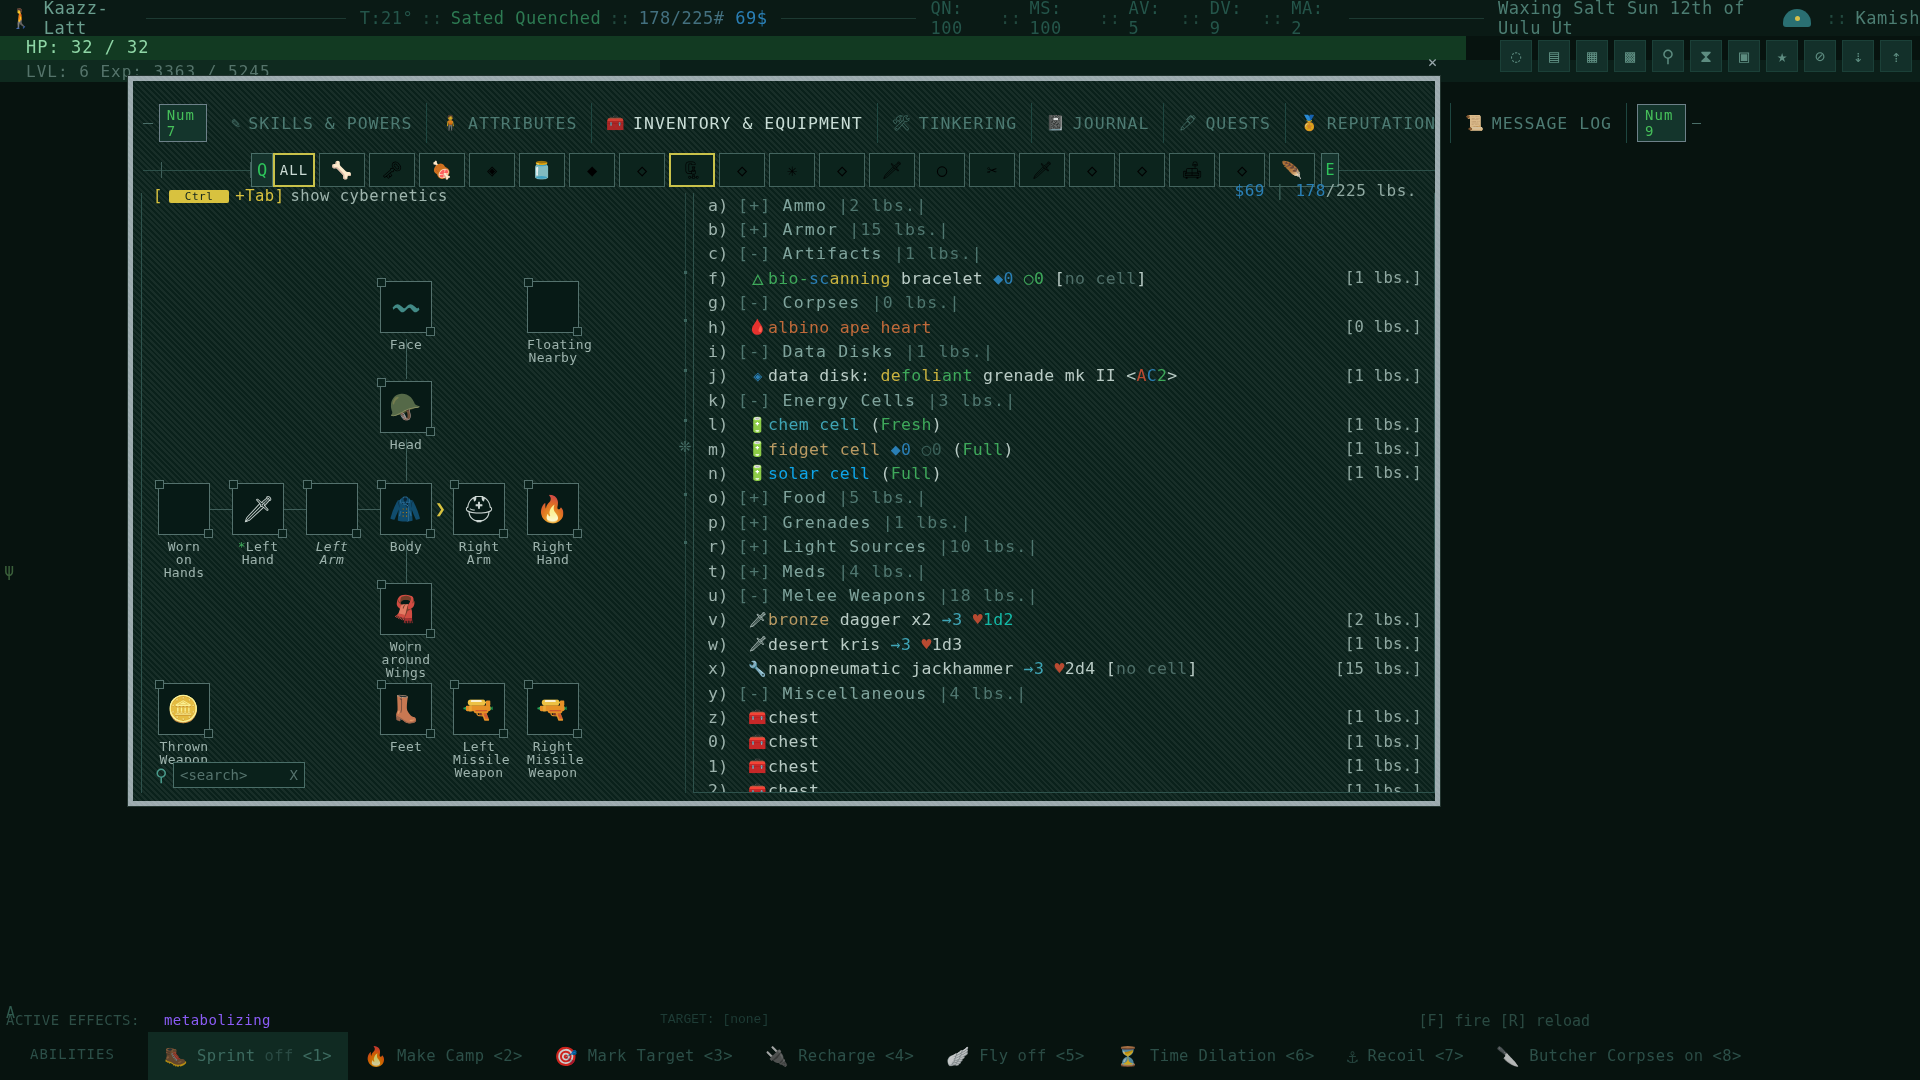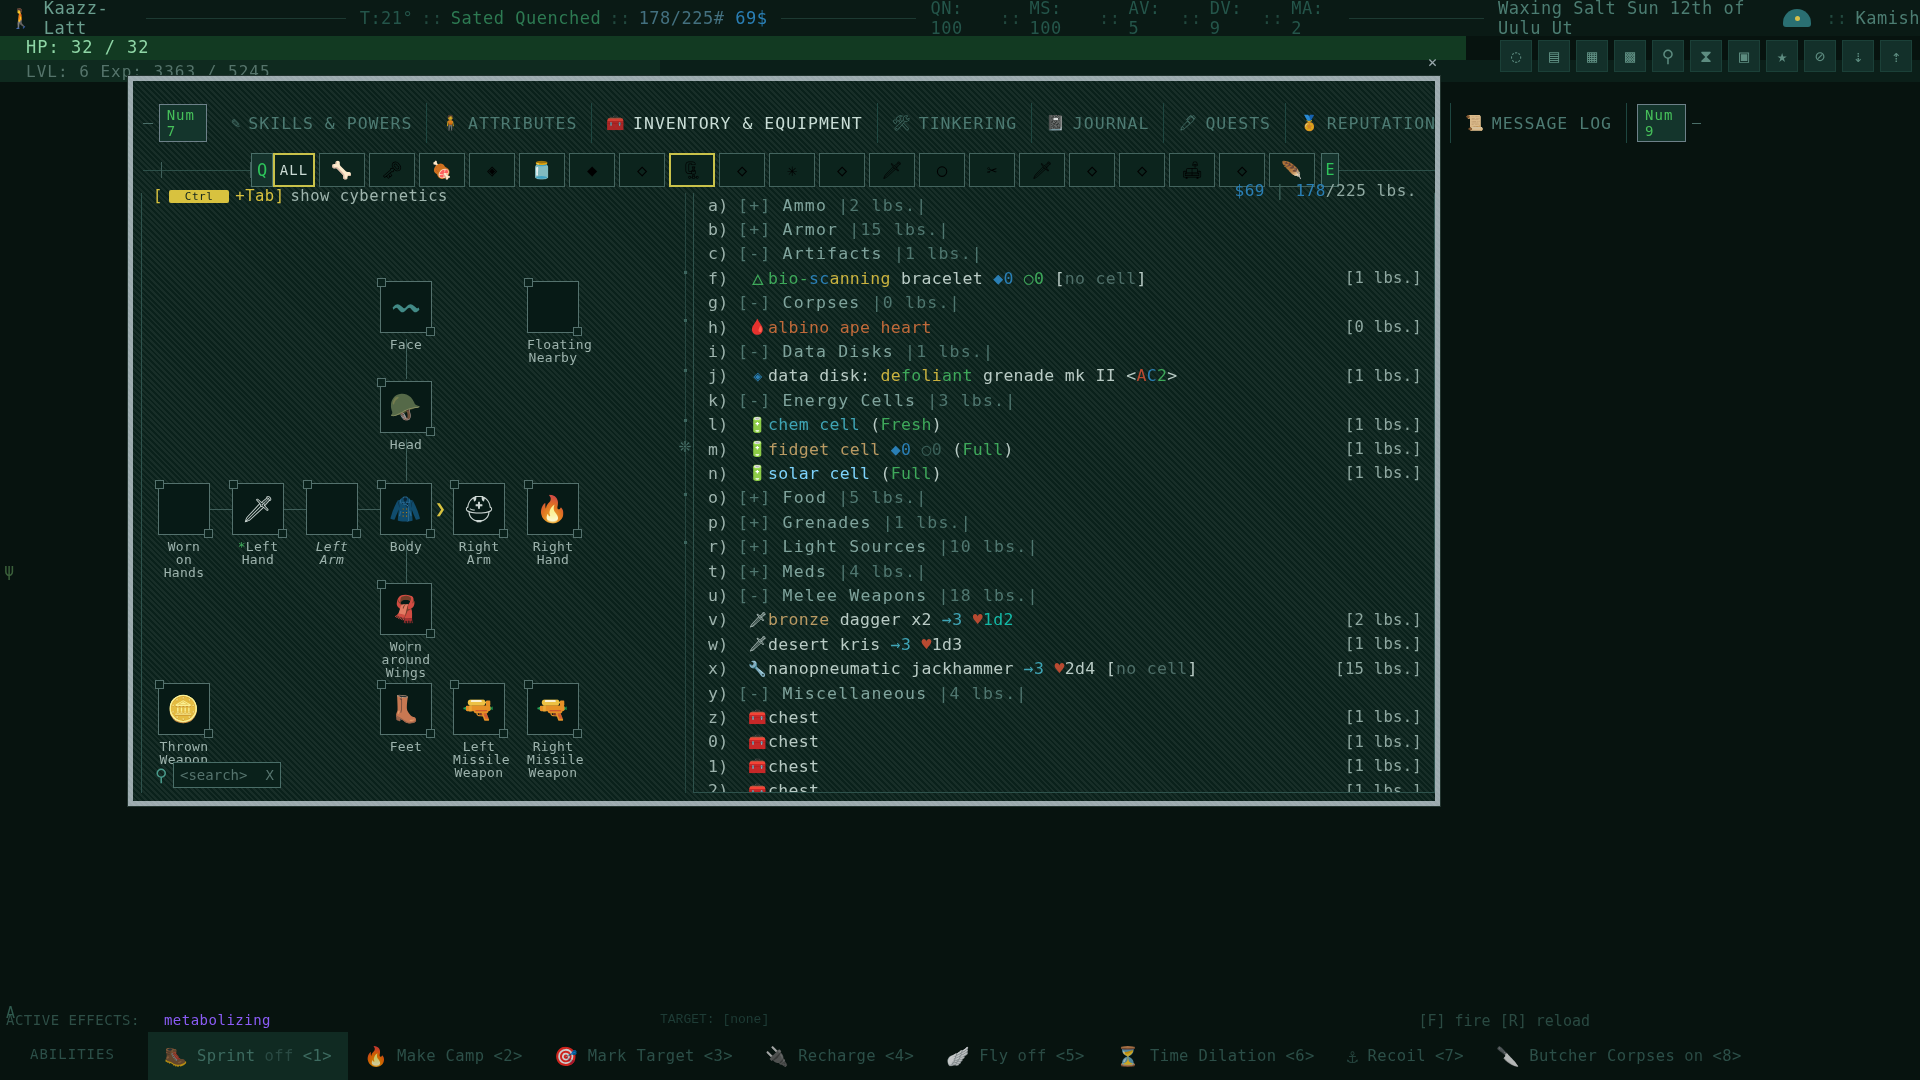--- a/index.html
+++ b/index.html
@@ -198,21 +198,21 @@
   .scrollbar .track { position:absolute; left:1px; top:0; width:1px; height:100%; background:#24453f; }
   .sb-tick { position:absolute; left:0; width:3px; height:3px; background:#3c655e; }
   .sb-thumb { position:absolute; left:-12px; width:26px; text-align:center; color:#466e67; font-size:20px;}
 
   
   .footer {
     position: absolute; left: 8px; bottom: 6px; width: 1292px; height: 40px;
     display: flex; align-items: center;
   }
   .searchbox {
-    width: 108px; height: 26px; border: 1px solid #4a6e68; background:#0a211b;
+    width: 132px; height: 26px; border: 1px solid #4a6e68; background:#0a211b;
     display:flex; align-items:center; justify-content:space-between;
     padding: 0 6px; margin-left: 32px;
     color:#55736d; font-size:14px;
   }
   .searchicon { position:absolute; left:14px; color:#4a9b8c; font-size:17px;}
   .hints {
     flex: 1; text-align:center; font-size:16px; color:#b9cbc5; letter-spacing:.4px;
   }
   .hints .k { color:#d8c23f; }
 
@@ -547,21 +547,21 @@
         </div>
         <div class="row">
           <span class="key">m)</span>
           <span class="ico" style="color: rgb(185, 154, 99); margin-left: 10px;">🔋</span>
           <span><span style="color: rgb(185, 154, 99);">fidget cell </span><span style="color: rgb(42, 127, 181);">◆0</span><span style="color: rgb(58, 95, 88);"> ○0 </span><span style="color: rgb(185, 203, 197);">(</span><span style="color: rgb(62, 168, 90);">Full</span><span style="color: rgb(185, 203, 197);">)</span></span>
           <span class="lbs">[1 lbs.]</span>
         </div>
         <div class="row">
           <span class="key">n)</span>
           <span class="ico" style="color: rgb(216, 194, 63); margin-left: 10px;">🔋</span>
-          <span><span style="color: #7dd3fc; text-align: right;">solar cell </span><span style="color: rgb(185, 203, 197);">(</span><span style="color: rgb(62, 168, 90);">Full</span><span style="color: rgb(185, 203, 197);">)</span></span>
+          <span><span style="color: #0ea5e9; text-align: right;">solar cell </span><span style="color: rgb(185, 203, 197);">(</span><span style="color: rgb(62, 168, 90);">Full</span><span style="color: rgb(185, 203, 197);">)</span></span>
           <span class="lbs">[1 lbs.]</span>
         </div>
         <div class="row">
           <span class="key">o)</span>
           <span class="cat"><span class="pm">[+]</span><span> Food </span><span class="bar">|5 lbs.|</span></span>
         </div>
         <div class="row">
           <span class="key">p)</span>
           <span class="cat"><span class="pm">[+]</span><span> Grenades </span><span class="bar">|1 lbs.|</span></span>
         </div>

